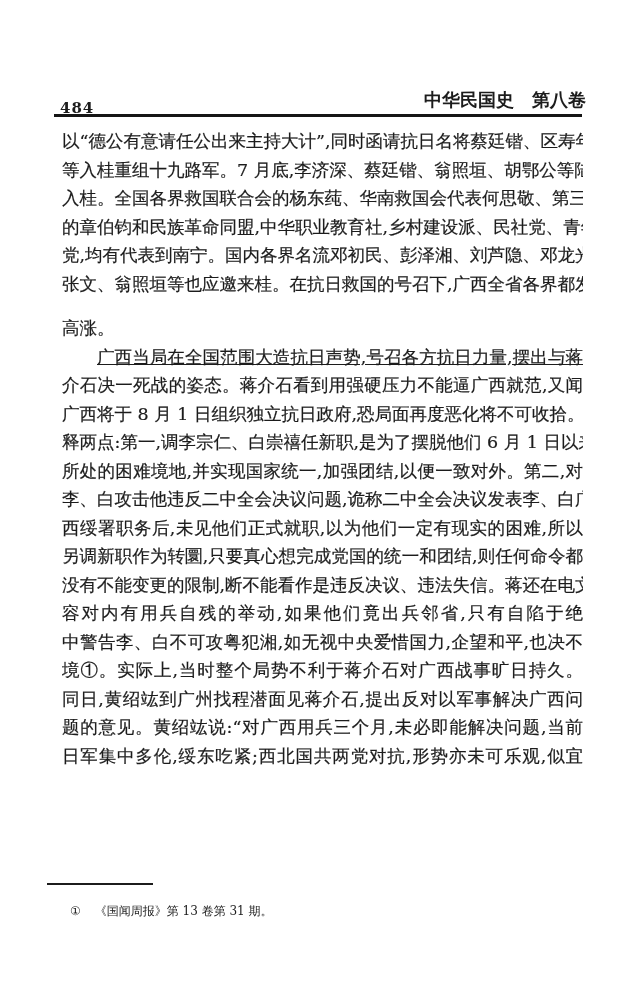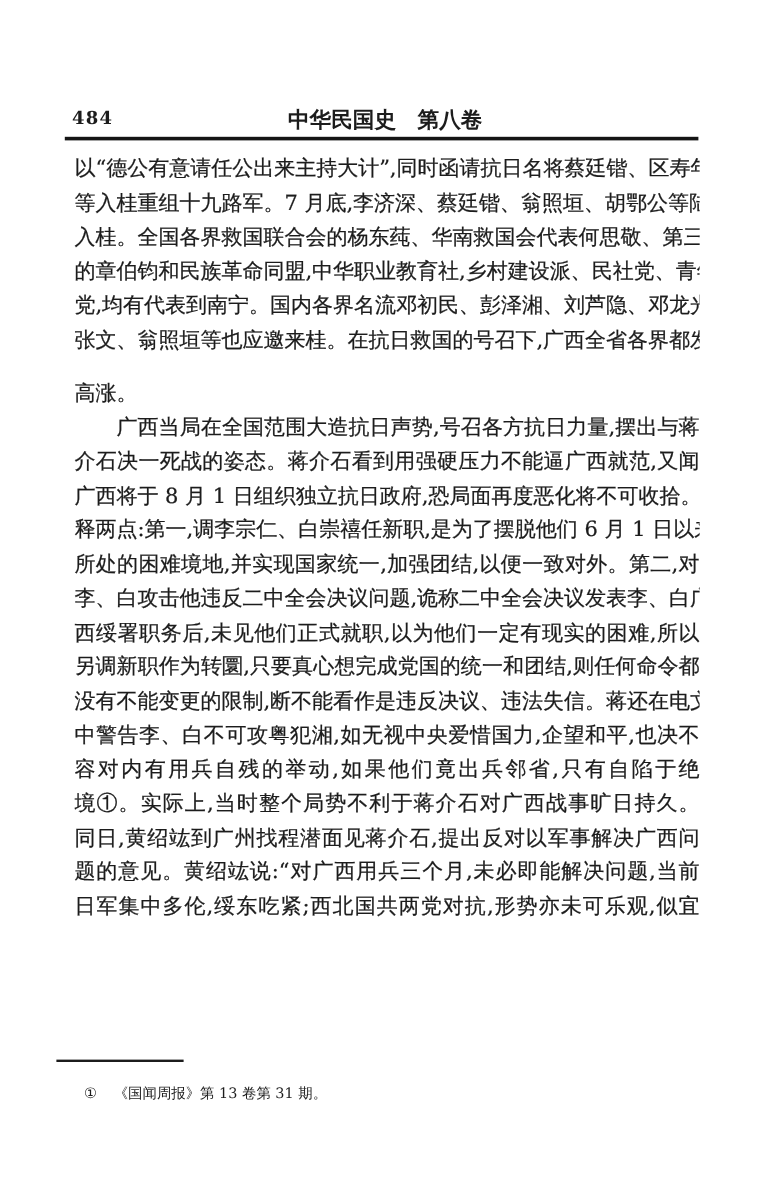--- a/index.html
+++ b/index.html
@@ -21,31 +21,31 @@
   .running-head {
     position: absolute;
     top: 88px;
     left: 56px;
     right: 58px;
     height: 22px;
   }
   .page-number {
     position: absolute;
     left: 4px;
-    top: 1px;
+    top: 11px;
     font-size: 15px;
     font-weight: bold;
     letter-spacing: 1px;
   }
   .head-title {
     position: absolute;
     left: 0;
     right: 0;
     top: 0;
-    text-align: center;
+    text-align: right;
     font-size: 18px;
     font-weight: bold;
   }
   .head-rule {
     position: absolute;
     top: 114px;
     left: 54px;
     width: 528px;
     height: 3px;
     background: #151515;
@@ -68,20 +68,21 @@
     text-align-last: justify;
     
     -webkit-text-stroke: 0.2px #1c1c1c;
   }
   .line.last {
     text-align-last: left;
     margin-top: 16px;
   }
   .line.indent {
     text-indent: 2em;
+    text-decoration: underline;
   }
   
   .footnote-rule {
     position: absolute;
     top: 883px;
     left: 47px;
     width: 106px;
     height: 2px;
     background: #1c1c1c;
   }
@@ -123,22 +124,22 @@
       <div class="paragraph">
         <div class="line indent">广西当局在全国范围大造抗日声势,号召各方抗日力量,摆出与蒋</div>
         <div class="line">介石决一死战的姿态。蒋介石看到用强硬压力不能逼广西就范,又闻</div>
         <div class="line">广西将于 8 月 1 日组织独立抗日政府,恐局面再度恶化将不可收拾。</div>
         <div class="line">释两点:第一,调李宗仁、白崇禧任新职,是为了摆脱他们 6 月 1 日以来</div>
         <div class="line">所处的困难境地,并实现国家统一,加强团结,以便一致对外。第二,对</div>
         <div class="line">李、白攻击他违反二中全会决议问题,诡称二中全会决议发表李、白广</div>
         <div class="line">西绥署职务后,未见他们正式就职,以为他们一定有现实的困难,所以</div>
         <div class="line">另调新职作为转圜,只要真心想完成党国的统一和团结,则任何命令都</div>
         <div class="line">没有不能变更的限制,断不能看作是违反决议、违法失信。蒋还在电文</div>
+        <div class="line">容对内有用兵自残的举动,如果他们竟出兵邻省,只有自陷于绝</div>
         <div class="line">中警告李、白不可攻粤犯湘,如无视中央爱惜国力,企望和平,也决不</div>
-        <div class="line">容对内有用兵自残的举动,如果他们竟出兵邻省,只有自陷于绝</div>
         <div class="line">境①。实际上,当时整个局势不利于蒋介石对广西战事旷日持久。</div>
         <div class="line">同日,黄绍竑到广州找程潜面见蒋介石,提出反对以军事解决广西问</div>
         <div class="line">题的意见。黄绍竑说:“对广西用兵三个月,未必即能解决问题,当前</div>
         <div class="line">日军集中多伦,绥东吃紧;西北国共两党对抗,形势亦未可乐观,似宜</div>
       </div>
     </div>
 
   <div class="footnote-rule"></div>
 
   <div class="footnote">

